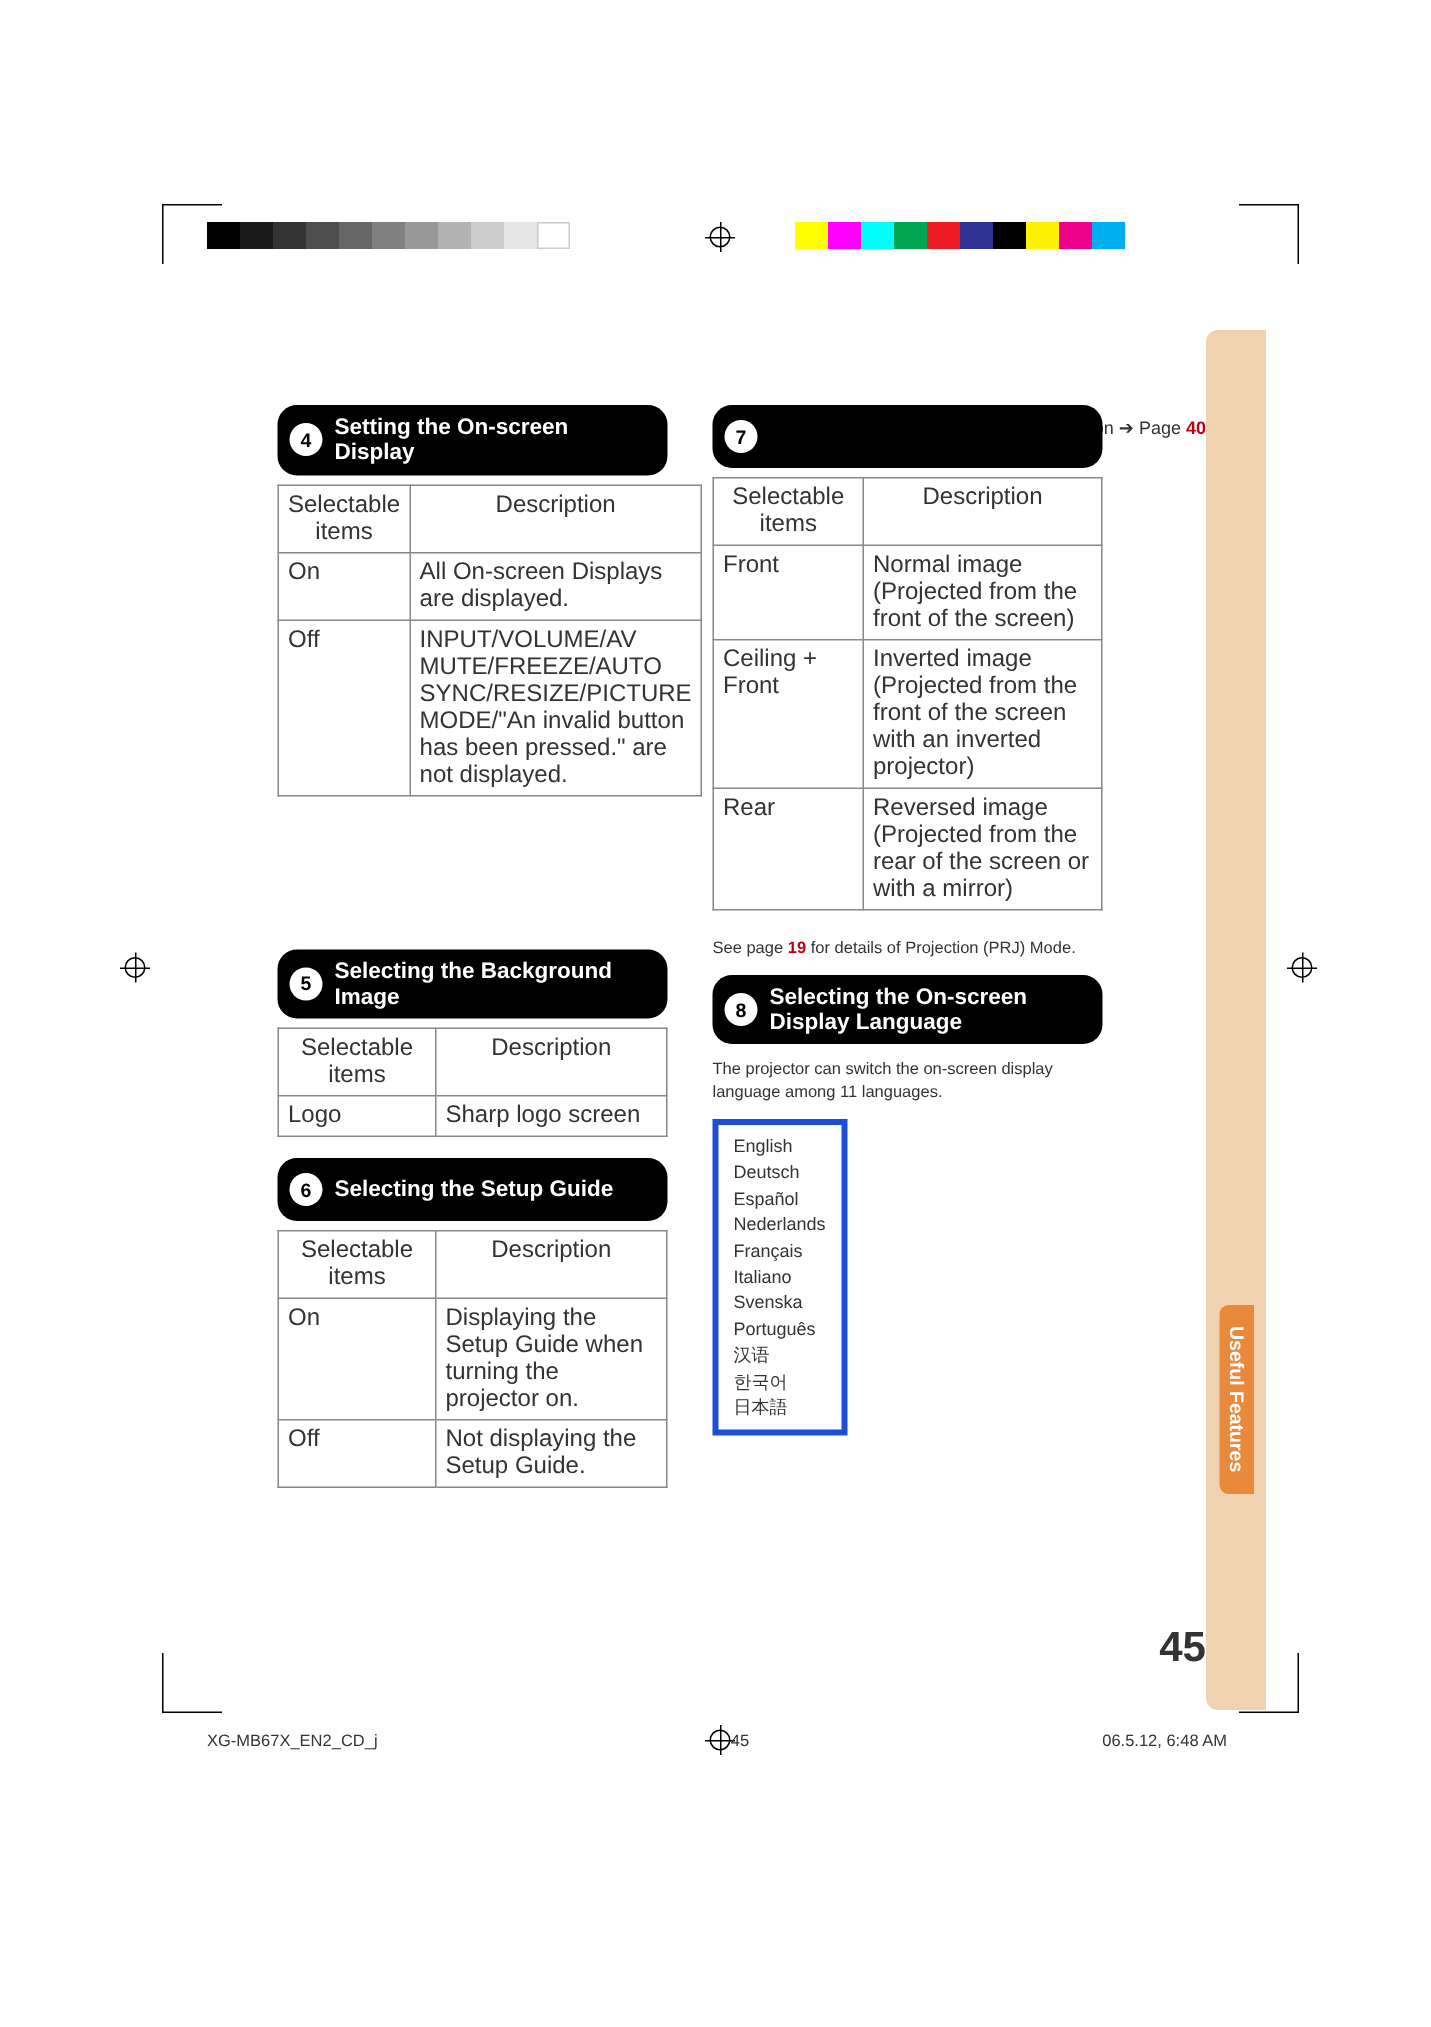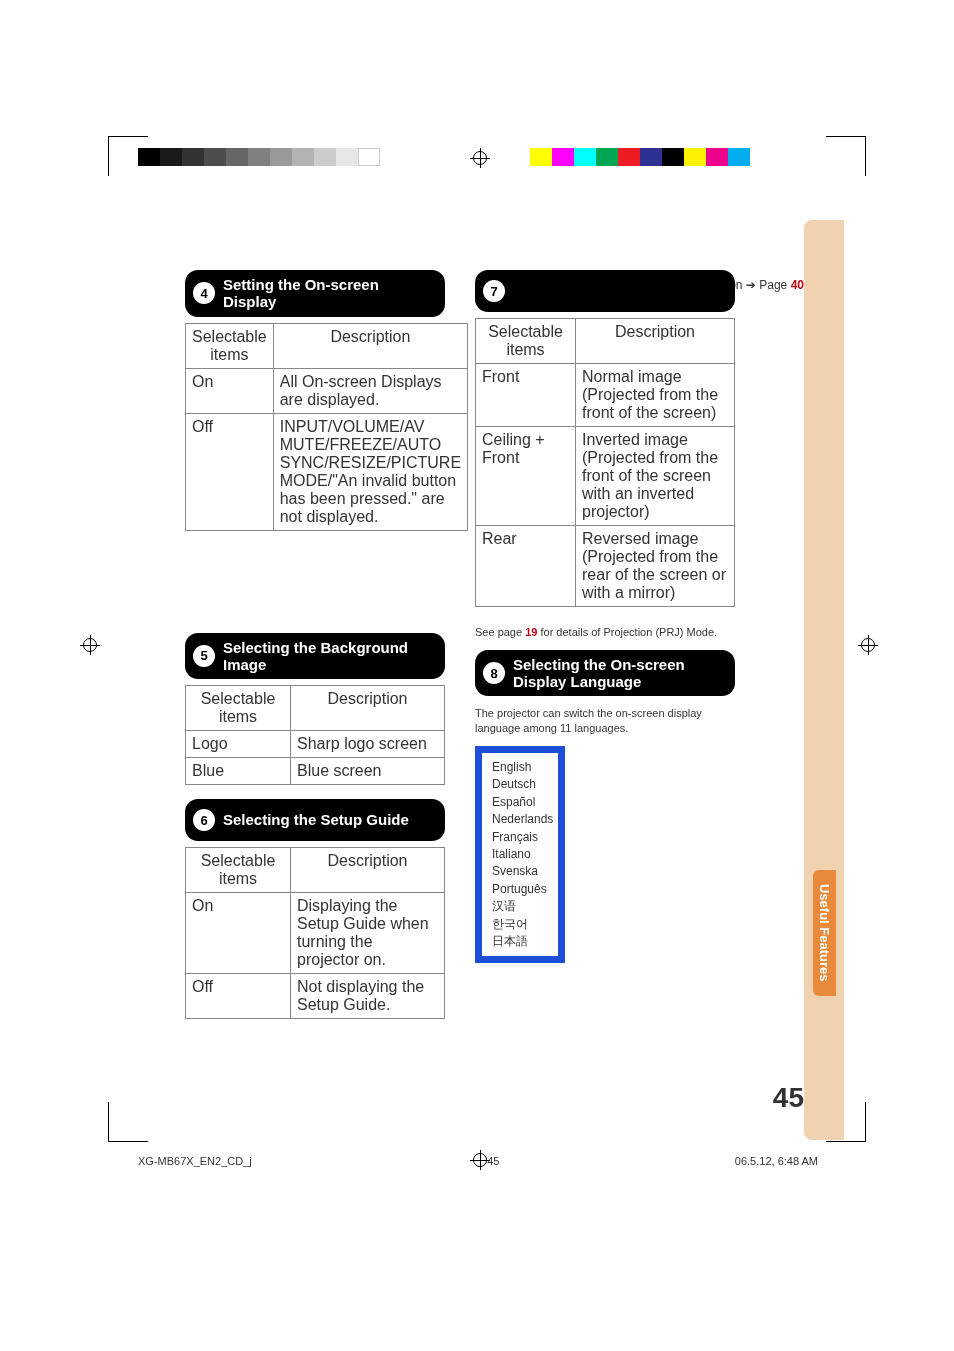--- a/index.html
+++ b/index.html
@@ -52,21 +52,21 @@
   .sec-head .num { display:inline-flex; width:22px; height:22px; border-radius:50%; background:#fff; color:#000; font-weight:bold; font-size:13px; align-items:center; justify-content:center; flex:0 0 22px; }
   .sec-head .ttl { font-size:15px; font-weight:bold; line-height:1.15; }
 
   table.data { border-collapse:collapse; width:100%; font-size:16px; margin-bottom:14px; }
   table.data th, table.data td { border:1px solid #888; padding:4px 6px; vertical-align:top; text-align:left; font-weight:normal; }
   table.data th { text-align:center; }
 
   .note { font-size:11px; margin:4px 0 10px; line-height:1.35; }
   .note .pg { color:#b01; font-weight:bold; }
 
-  .lang-box { border:7px solid #1d4ed8; padding:6px 10px; font-size:12px; line-height:1.45; width:90px; }
+  .lang-box { border:4px solid #1d4ed8; padding:6px 10px; font-size:12px; line-height:1.45; width:90px; }
 
   .side-tab { position:absolute; right:110px; top:220px; width:40px; height:920px; background:#f0d2b0; border-radius:8px 0 0 8px; }
   .side-label { position:absolute; right:118px; top:870px; writing-mode:vertical-rl; font-size:13px; font-weight:bold; color:#fff; background:#e9893b; padding:14px 4px; border-radius:6px 0 0 6px; text-align:center; }
 
   .page-num { position:absolute; right:150px; top:1082px; font-size:28px; font-weight:bold; }
 
   .footer { position:absolute; left:138px; top:1155px; width:680px; display:flex; justify-content:space-between; font-size:11px; color:#333; }
 
   .spacer-4 { height: 88px; }
 </style>
@@ -159,24 +159,20 @@
     </div>
     <table class="data">
       <tbody>
             <tr>
         <th style="width:105px">Selectable items</th>
         <th>Description</th>
       </tr>
       <tr>
               <td>Logo</td>
               <td>Sharp logo screen</td>
-            </tr>
-      <tr>
-              <td>Blue</td>
-              <td>Blue screen</td>
             </tr>
     </tbody>
         </table>
 
     <div class="sec-head">
       <span class="num">6</span>
       <span class="ttl">Selecting the Setup Guide</span>
     </div>
     <table class="data">
       <tbody>

